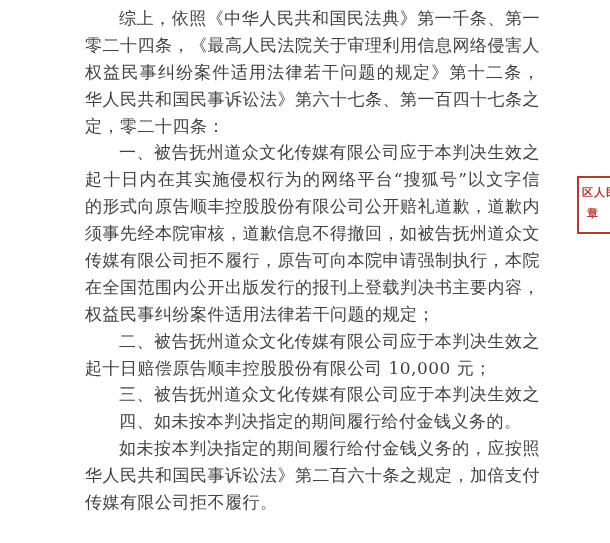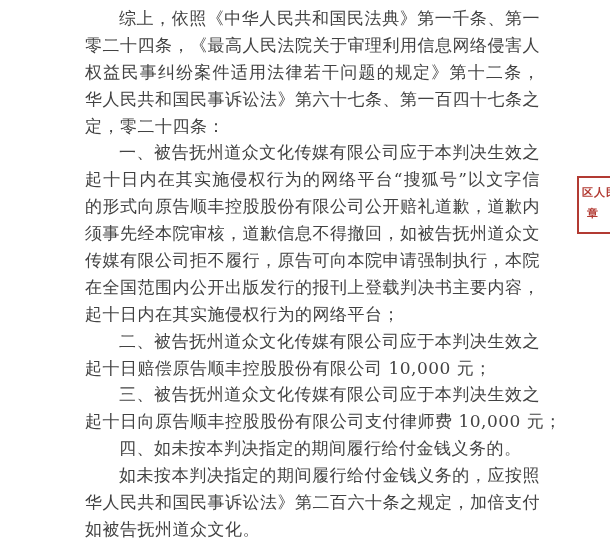--- a/index.html
+++ b/index.html
@@ -74,27 +74,26 @@
       <div class="line j">零二十四条，《最高人民法院关于审理利用信息网络侵害人身</div>
       <div class="line j">权益民事纠纷案件适用法律若干问题的规定》第十二条，《中</div>
       <div class="line j">华人民共和国民事诉讼法》第六十七条、第一百四十七条之规</div>
       <div class="line">定，零二十四条：</div>
       <div class="line j ind">一、被告抚州道众文化传媒有限公司应于本判决生效之日</div>
       <div class="line j">起十日内在其实施侵权行为的网络平台“搜狐号”以文字信息</div>
       <div class="line j">的形式向原告顺丰控股股份有限公司公开赔礼道歉，道歉内容</div>
       <div class="line j">须事先经本院审核，道歉信息不得撤回，如被告抚州道众文化</div>
       <div class="line j">传媒有限公司拒不履行，原告可向本院申请强制执行，本院将</div>
       <div class="line j">在全国范围内公开出版发行的报刊上登载判决书主要内容，费</div>
-      <div class="line">起十日内在其实施侵权行为的网络平台；</div>
+      <div class="line">权益民事纠纷案件适用法律若干问题的规定；</div>
       <div class="line j ind">二、被告抚州道众文化传媒有限公司应于本判决生效之日</div>
       <div class="line">起十日赔偿原告顺丰控股股份有限公司 10,000 元；</div>
       <div class="line j ind">三、被告抚州道众文化传媒有限公司应于本判决生效之日</div>
-      <div class="line">起十日向原告顺丰控股股份有限公司支付律师费 10,000 元；</div>
       <div class="line ind">四、如未按本判决指定的期间履行给付金钱义务的。</div>
       <div class="line j ind">如未按本判决指定的期间履行给付金钱义务的，应按照《中</div>
       <div class="line j">华人民共和国民事诉讼法》第二百六十条之规定，加倍支付迟</div>
-      <div class="line">如被告抚州道众文化。</div>
+      <div class="line">传媒有限公司拒不履行。</div>
     </div>
   <div class="stamp">
     <div class="s1">区人民法</div>
     <div class="s2">章 ：</div>
   </div>
 </div>
 
 </body></html>

